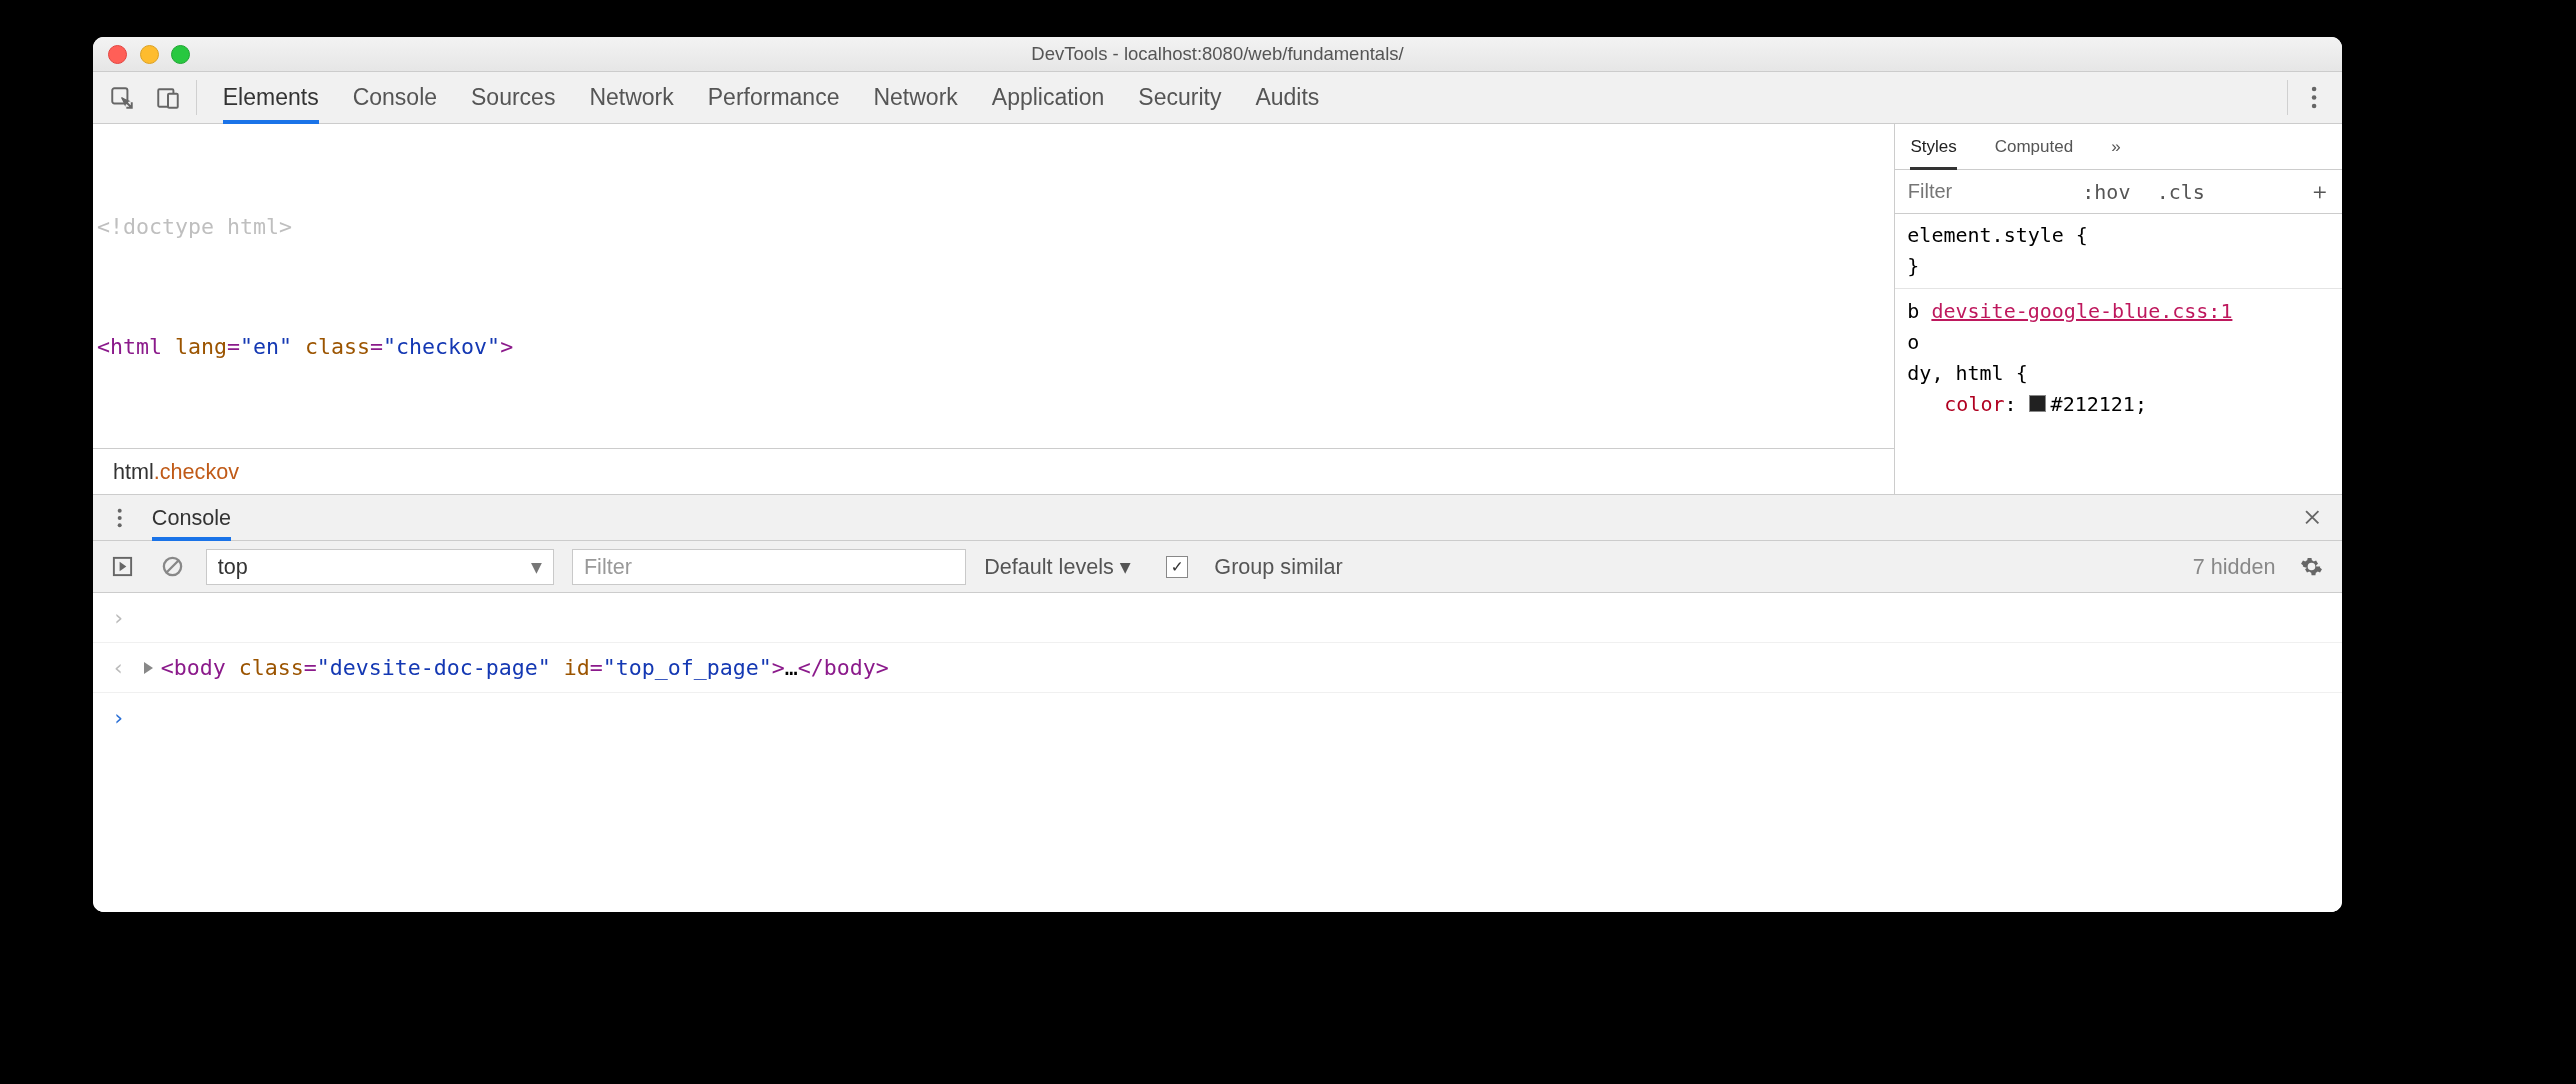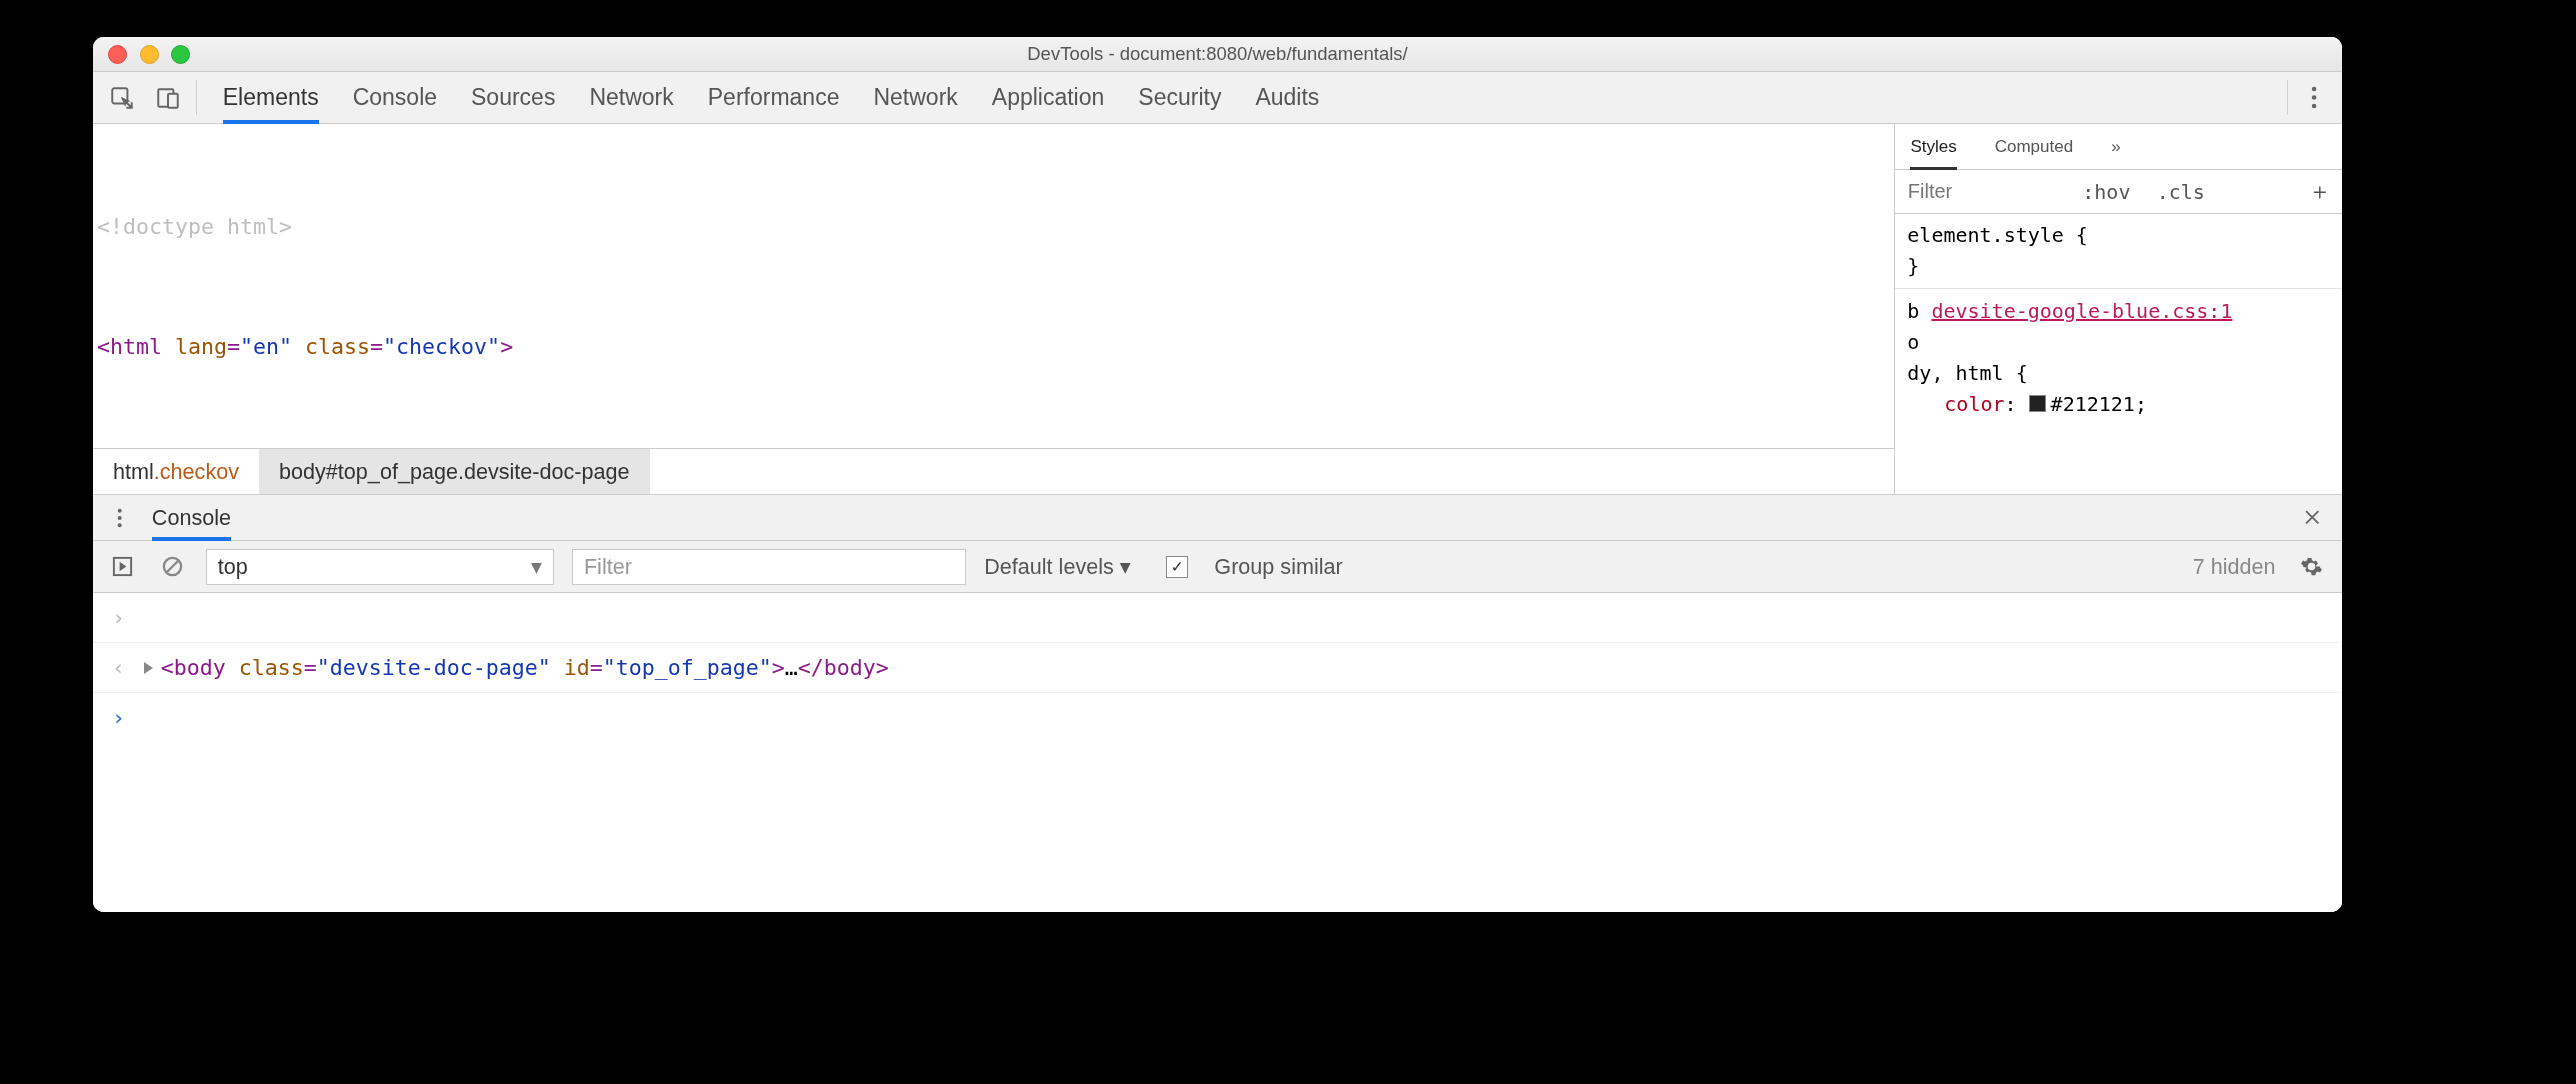--- a/index.html
+++ b/index.html
@@ -103,21 +103,21 @@
 
 <div class="stage">
   <div class="window">
 
     <div class="titlebar">
       <div class="traffic">
         <div class="dot red"></div>
         <div class="dot yellow"></div>
         <div class="dot green"></div>
       </div>
-      <div class="title">DevTools - document:8080/web/fundamentals/</div>
+      <div class="title">DevTools - localhost:8080/web/fundamentals/</div>
     </div>
 
     <div class="tabbar">
       <div class="tb-group">
         <div class="tb-icon">
           <svg width="26" height="26" viewBox="0 0 24 24" fill="none" stroke="#666" stroke-width="1.8">
             <rect x="3" y="3" width="14" height="14" rx="2"></rect>
               <path d="M12 12 L21 21 M16 21 L21 21 L21 16" stroke="#666"></path>
             <path d="M11 11 L20 15 L16 16 L15 20 Z" fill="#666" stroke="none"></path>
           </svg>
@@ -164,21 +164,20 @@
             
             
             
             
           </div>
           <div class="crumbs">
             <div class="crumb">
                 <span>html</span>
                 <span class="cls">.checkov</span>
               </div>
-            <div class="crumb sel">body#top_of_page.devsite-doc-page</div>
           </div>
         </div>
 
         <div class="side">
           <div class="side-tabs">
             <div class="stab active">Styles</div>
             <div class="stab">Computed</div>
             <div class="stab">»</div>
           </div>
           <div class="side-tools">

